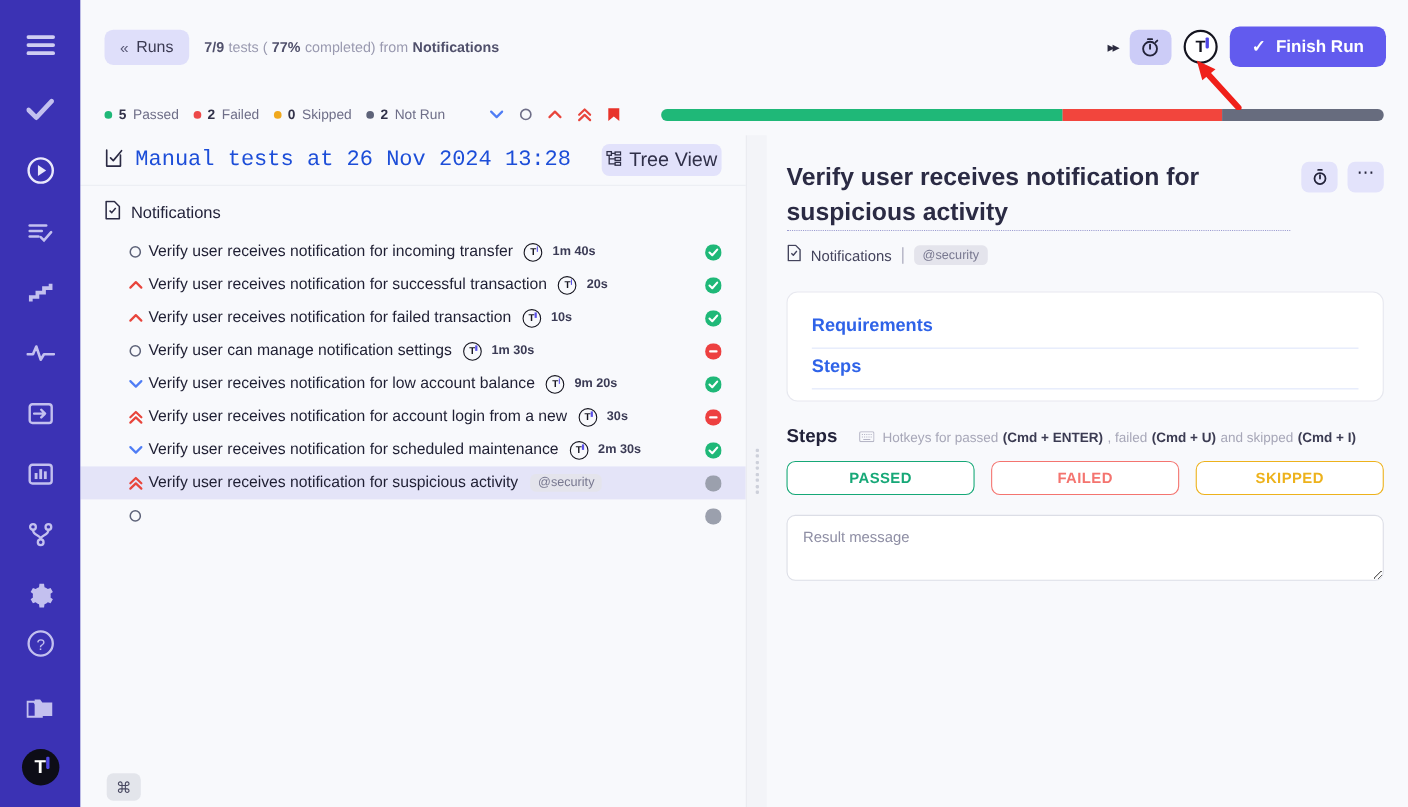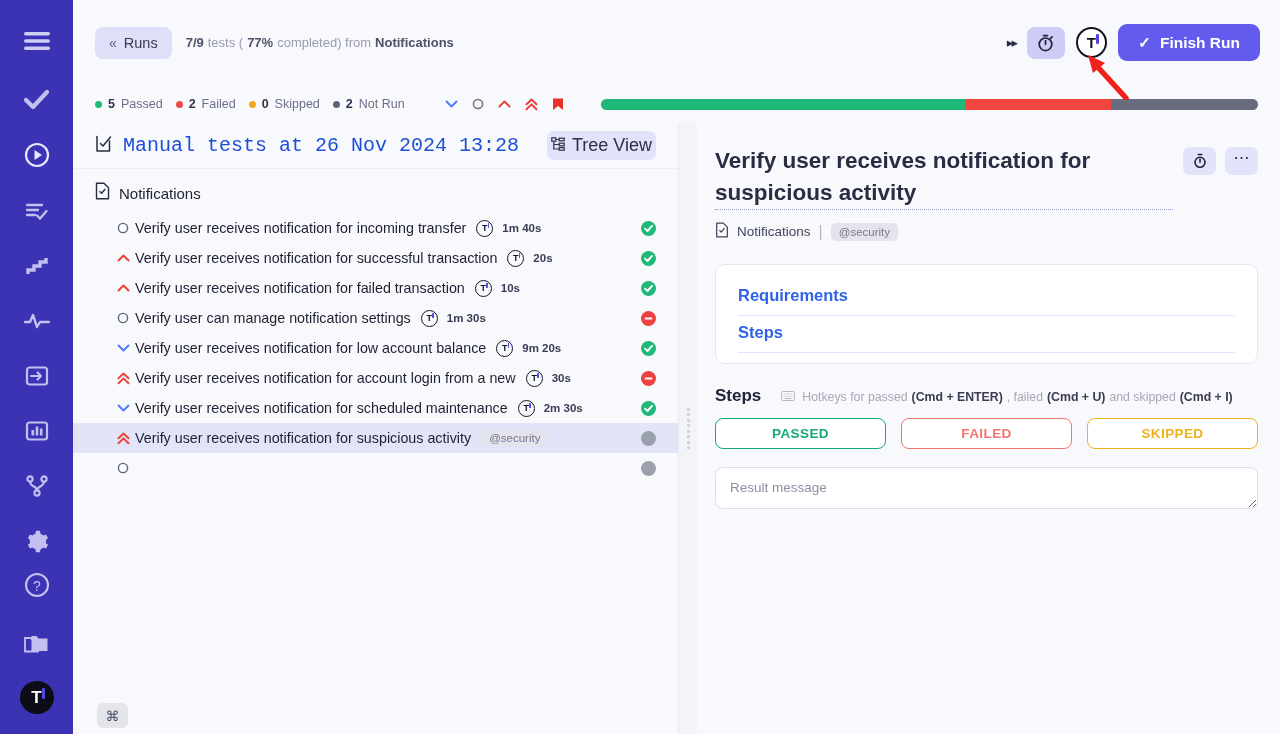--- a/index.html
+++ b/index.html
@@ -180,21 +180,21 @@
   .kbd-ico { color: #b6b6c6; margin-right: 3px; }
 
   .res-btns { display: flex; gap: 15px; margin-top: 12px; }
   .res-btn {
     flex: 1 1 0; height: 31px; border-radius: 8px; background: #fff;
     display: flex; align-items: center; justify-content: center;
     font-size: 13.5px; font-weight: bold; letter-spacing: 0.4px; cursor: pointer;
     font-family: "Liberation Sans", sans-serif;
   }
   .res-msg {
-    margin-top: 18px; width: 100%; height: 42px; border: 1px solid #dcdee6;
+    margin-top: 18px; width: 100%; height: 60px; border: 1px solid #dcdee6;
     border-radius: 8px; padding: 12px 14px; font-size: 13.5px; color: #2b2b44;
     background: #fff; resize: vertical; font-family: "Liberation Sans", sans-serif;
     display: block;
   }
   .res-msg::placeholder { color: #8e8ea4; }
 
   .cmd-badge {
     position: absolute; left: 97px; bottom: 6px;
     width: 31px; height: 25px; border-radius: 6px; background: #e3e5eb;
     display: flex; align-items: center; justify-content: center;

